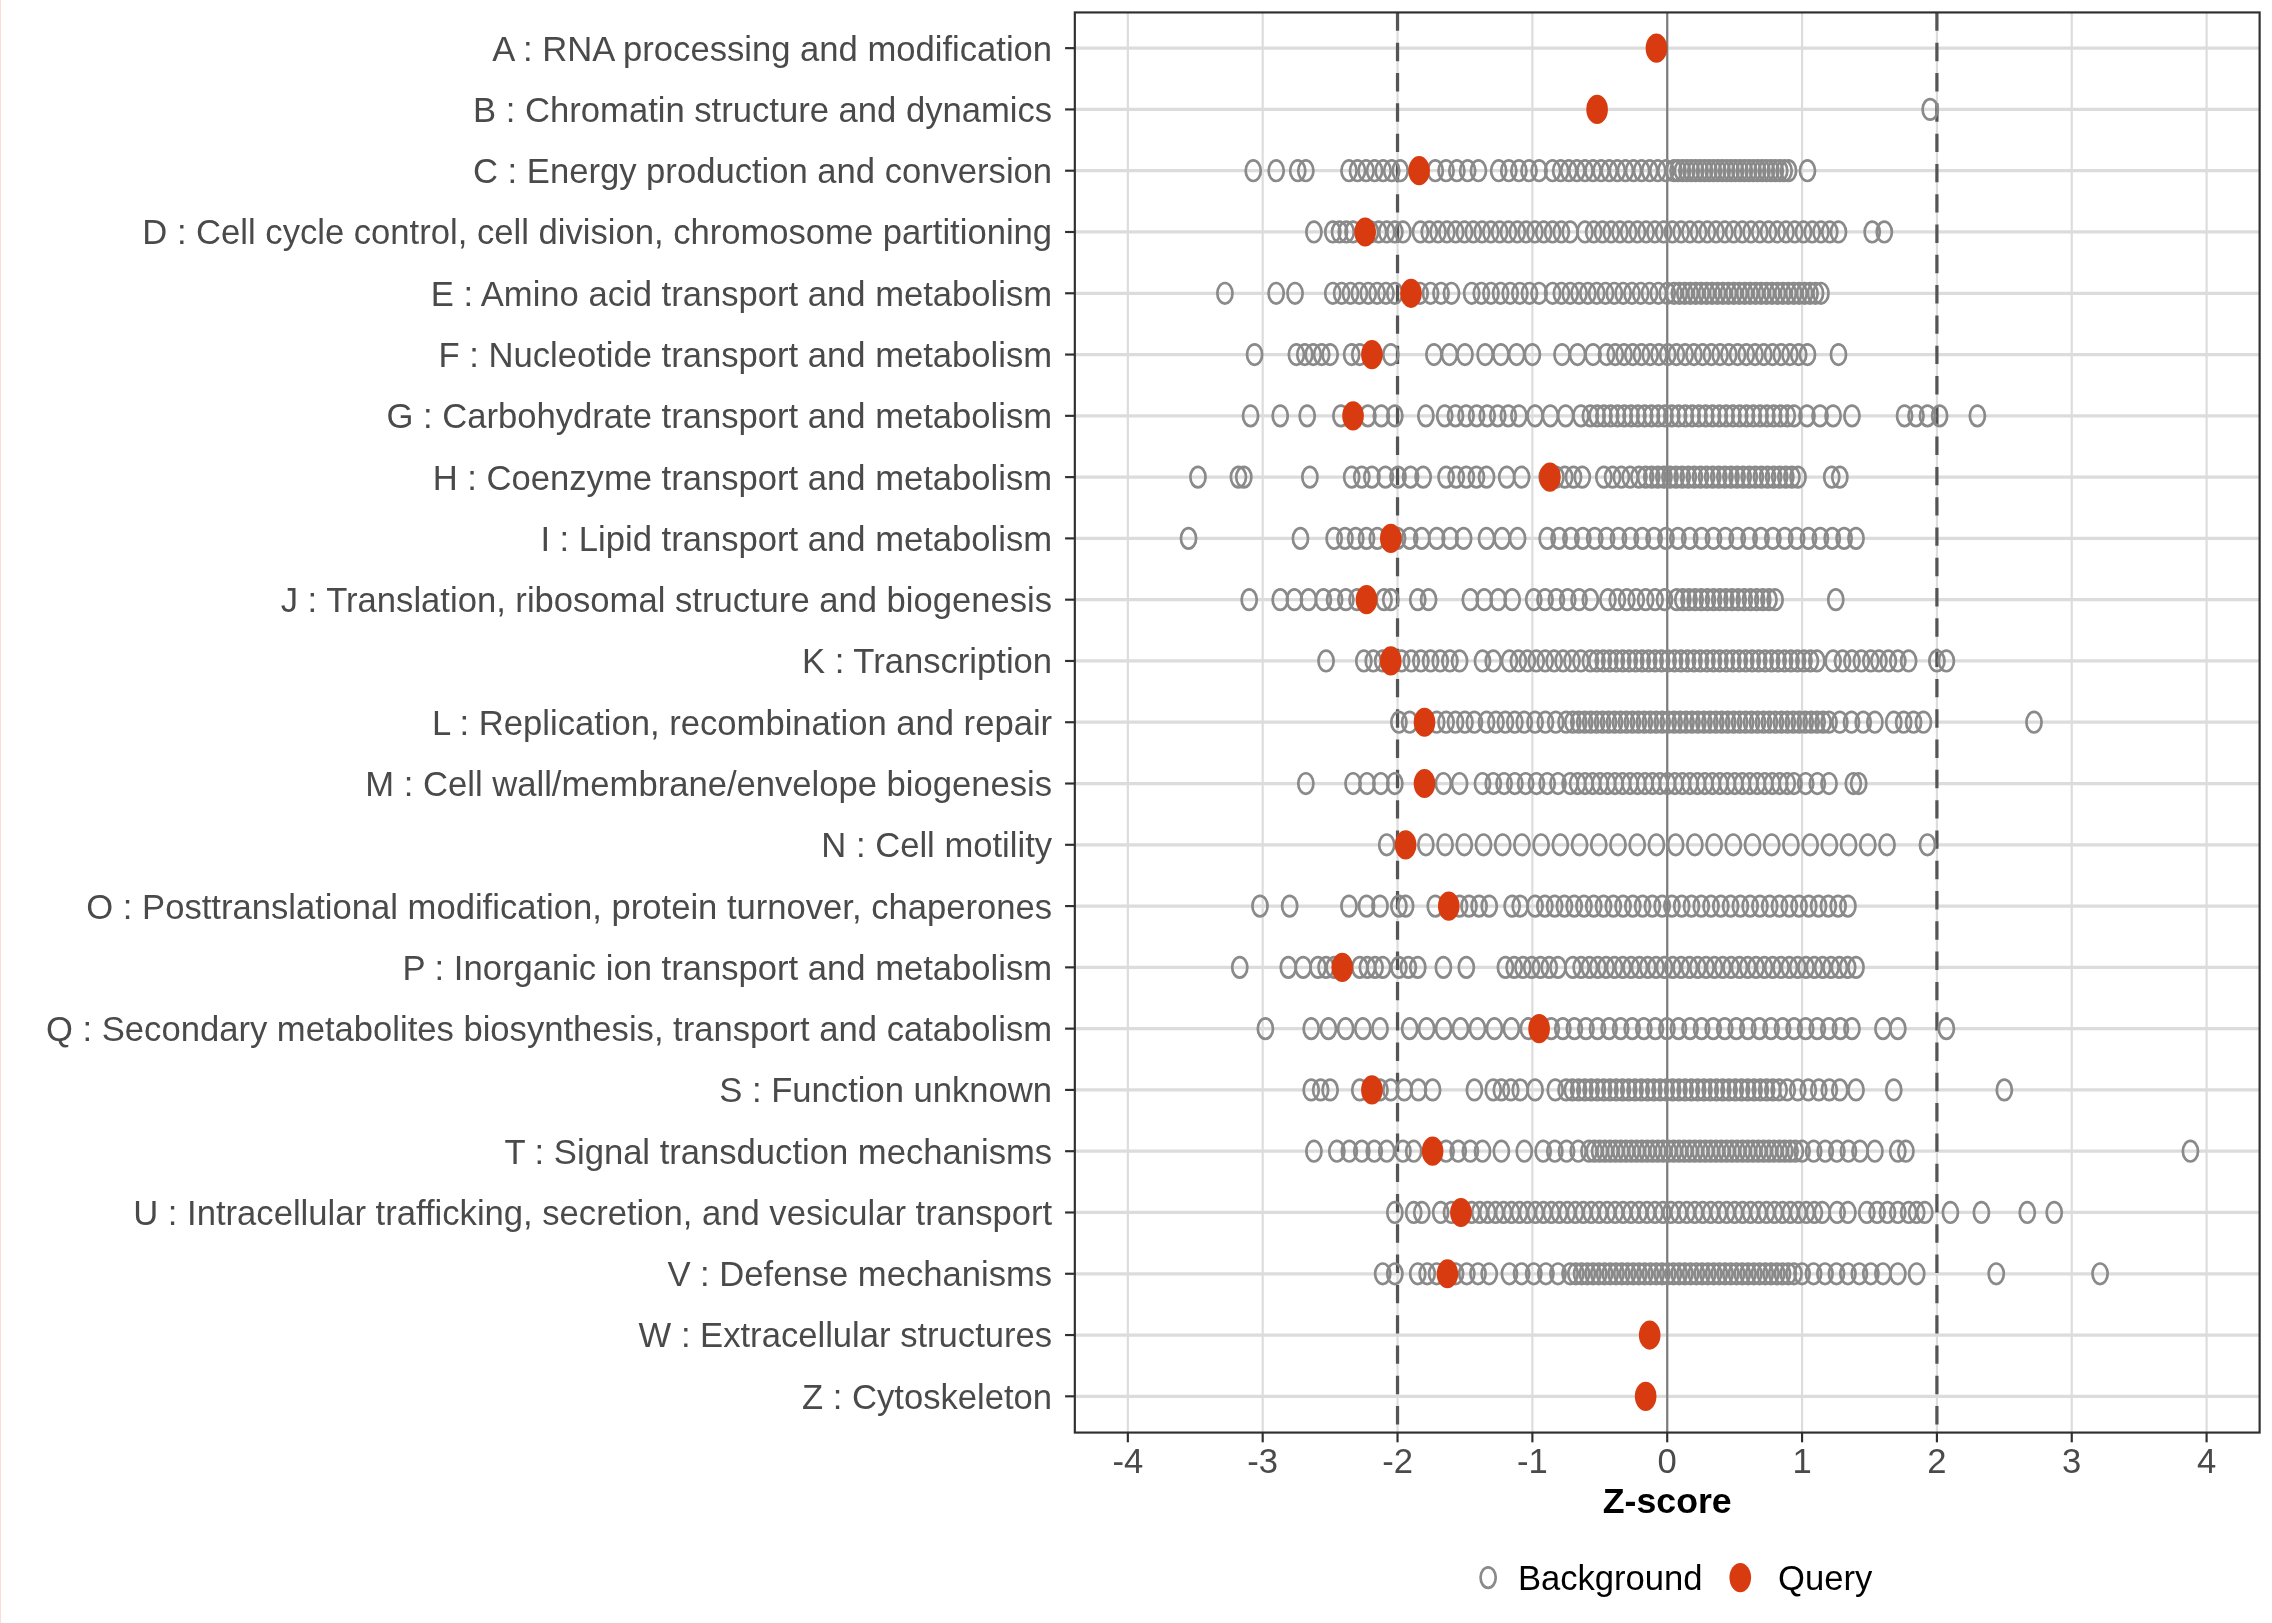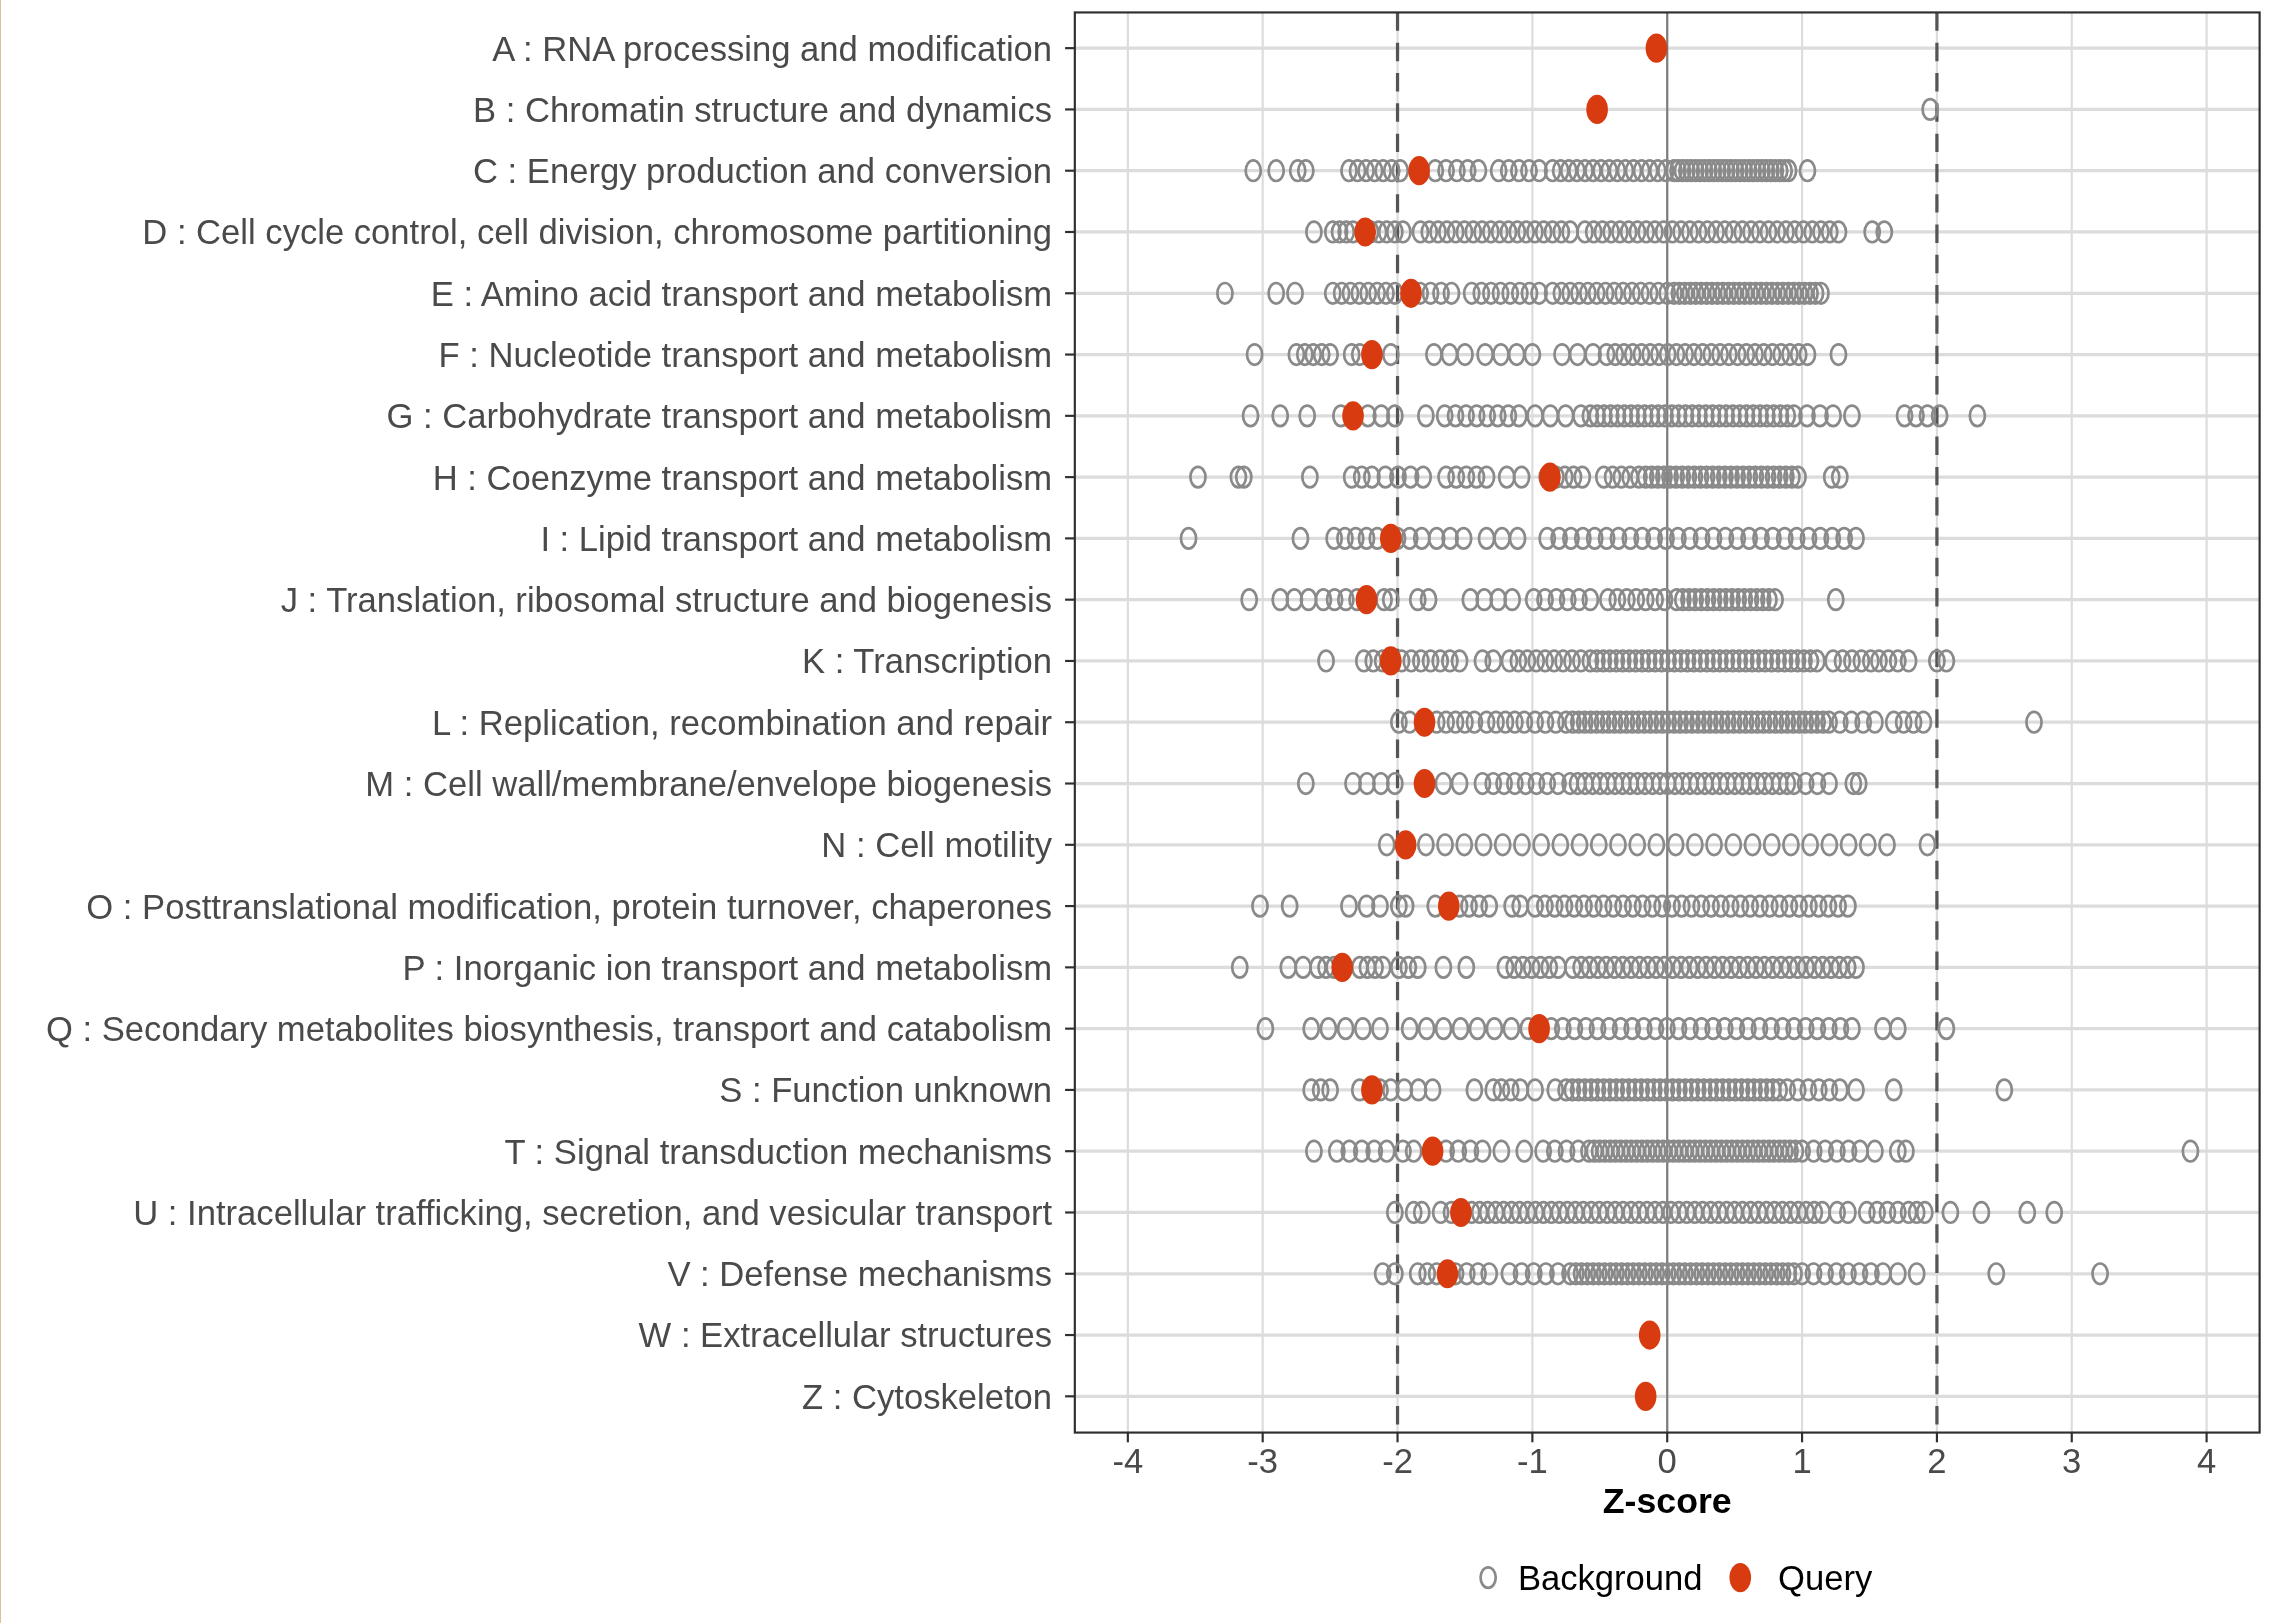--- a/index.html
+++ b/index.html
@@ -1,20 +1,20 @@
 <!DOCTYPE html>
 <html style="font-size:8.7px"><head>
 <meta charset="utf-8">
 <style>
   html, body { margin: 0; padding: 0; background: #ffffff; }
   .figure {
     position: relative;
     width: 2273px;
     height: 1623px;
-    background: #a16207;
+    background: #fca5a5;
     font-family: "Liberation Sans", sans-serif;
   }
   svg { display: block; }
   text { font-family: "Liberation Sans", sans-serif; }
 </style>
 </head>
 <body>
 
 <div class="figure">
   <svg id="chart" viewBox="0 0 4200 3000" width="2273" height="1623">

